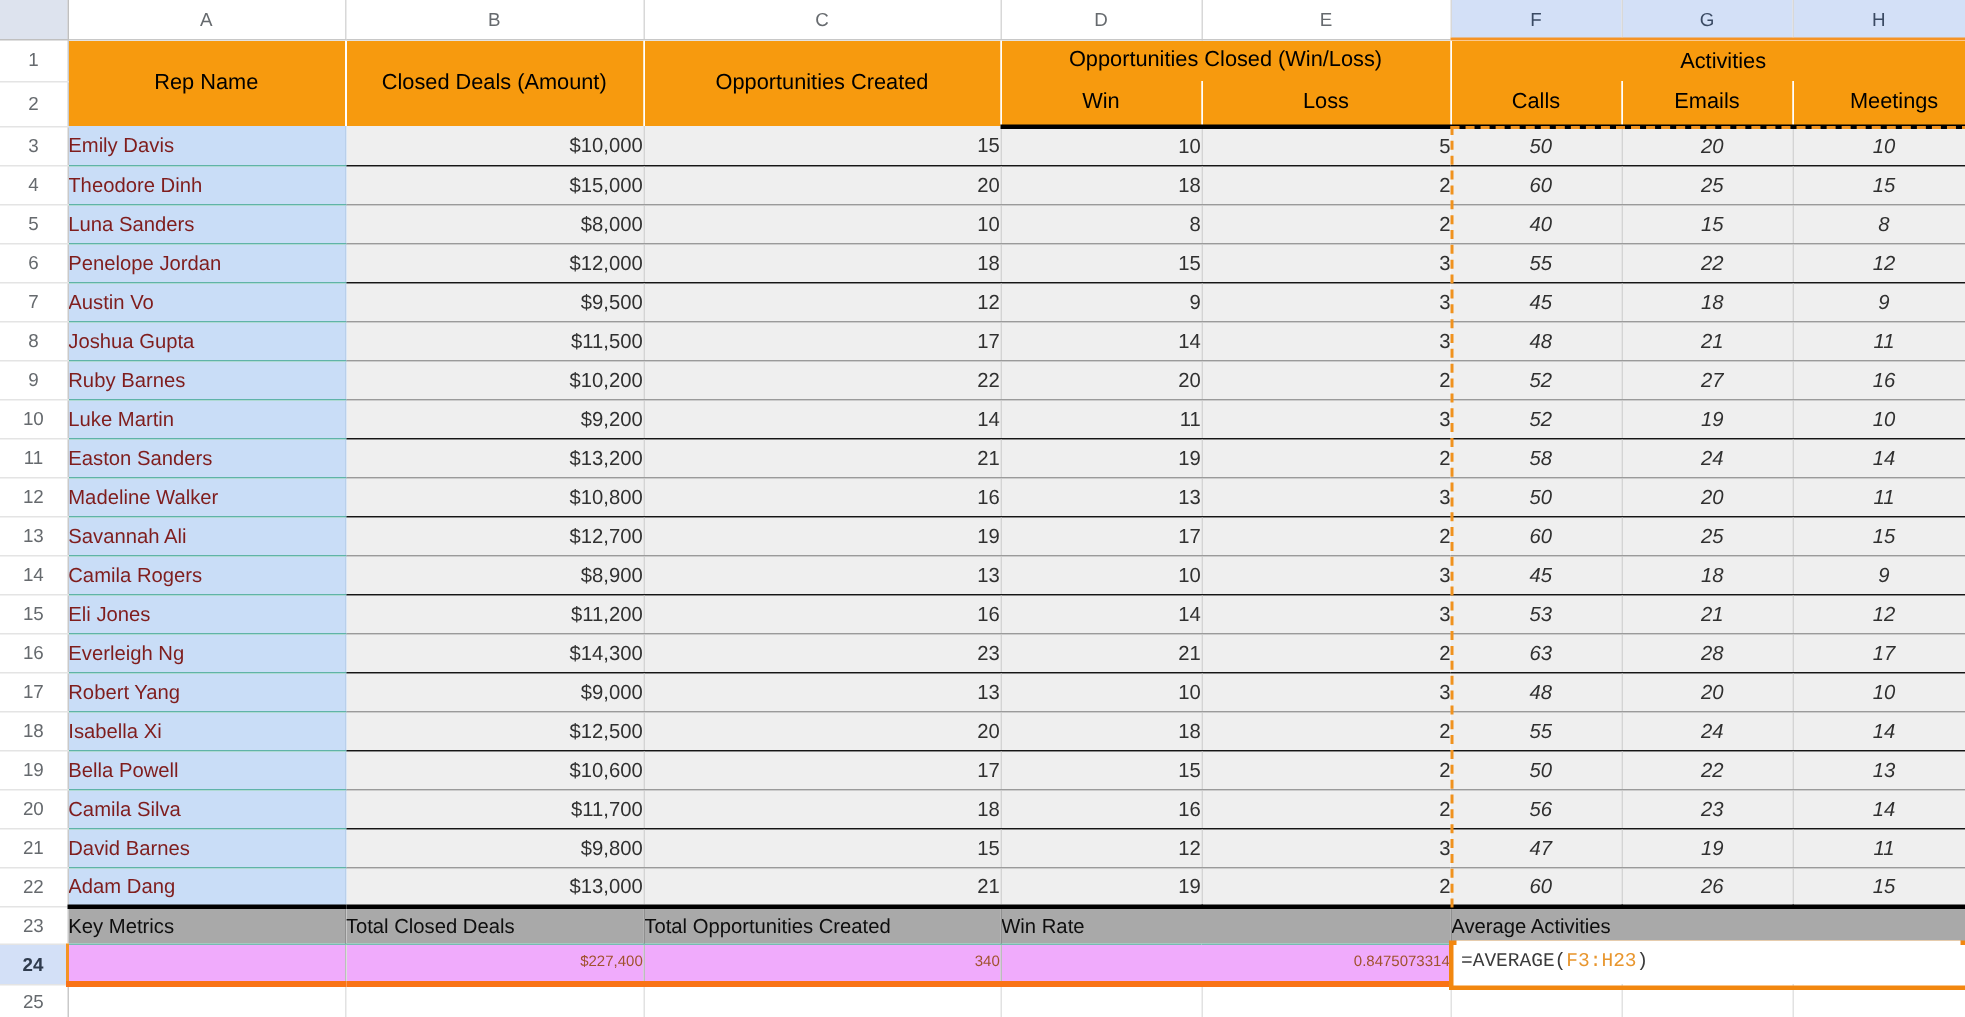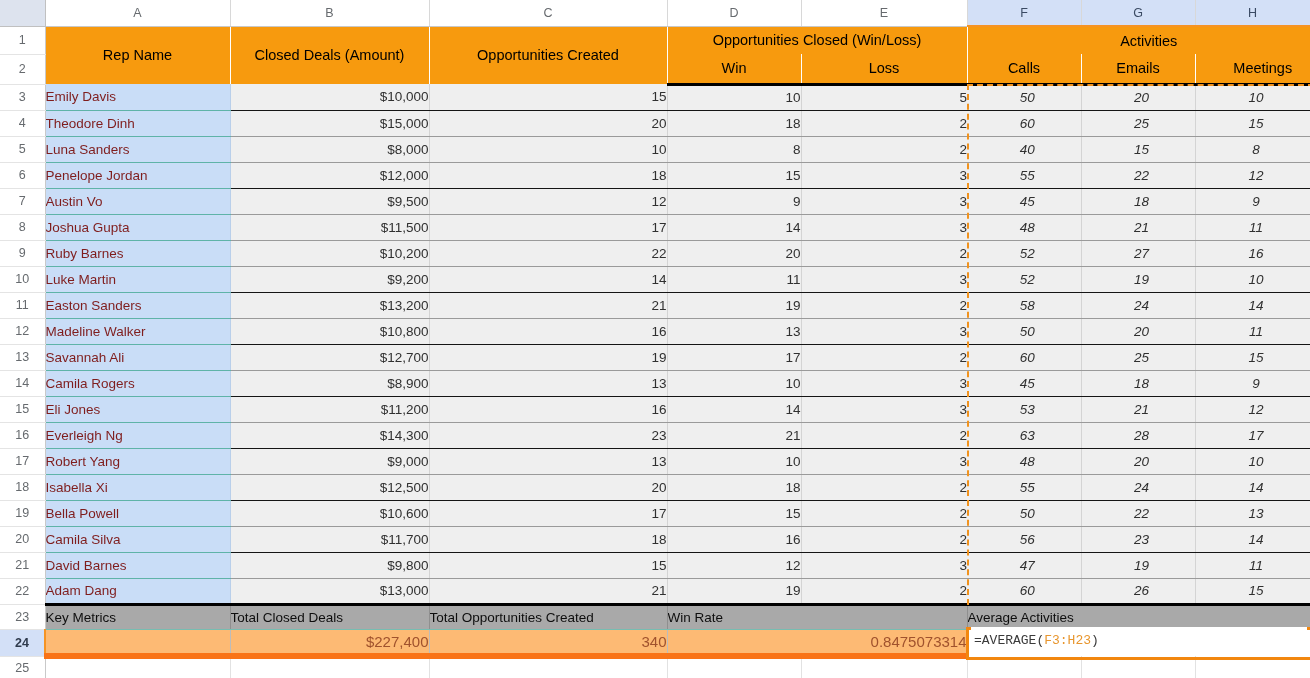--- a/index.html
+++ b/index.html
@@ -123,27 +123,27 @@
     color: #0e0e0e;
     font-weight: bold;
     font-size: 13.5px;
     text-align: left;
     padding-left: 8px;
     border-top: 3px solid #000000;
     border-right: 1px solid #8f8f8f;
     border-bottom: 1px solid #76bdb2;
   }
   .metric-value {
-    background: #fdba74;
+    background: #f0abfc;
     color: #a0522d;
-    font-size: 15px;
+    font-size: 10px;
     text-align: right;
     padding-right: 8px;
     border-right: 1px solid #bcbcbc;
-    border-bottom: 6px solid #f97316;
+    border-bottom: 4px solid #f97316;
   }
   .metric-value.blank { color: transparent; }
   .metric-value.formula {
     background: #ffffff;
     color: #3a3a3a;
     text-align: left;
     padding-left: 7px;
     padding-right: 0;
     font-family: "Liberation Mono", monospace;
     font-size: 13px;

